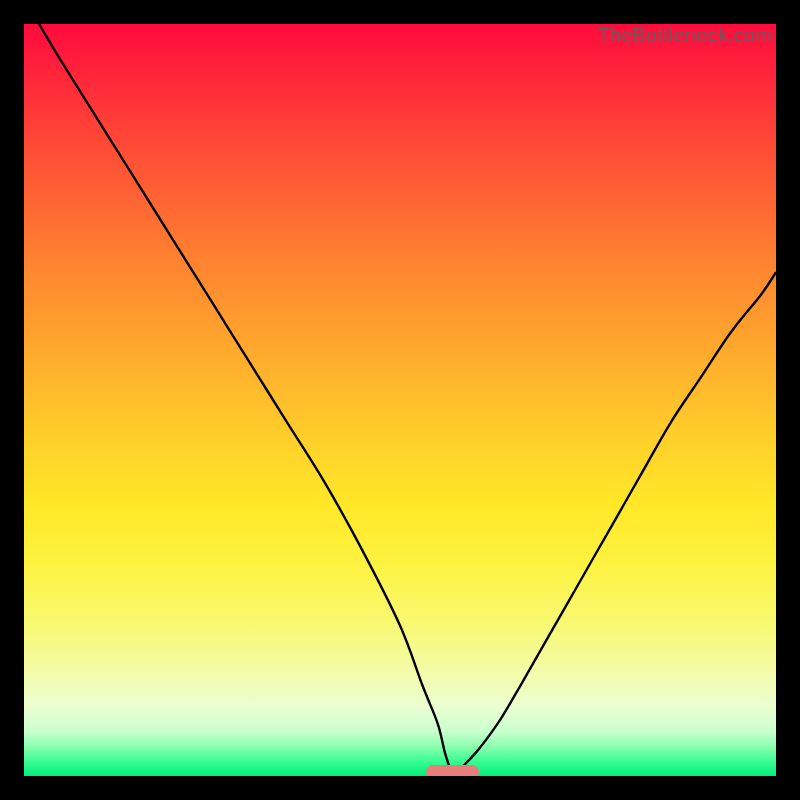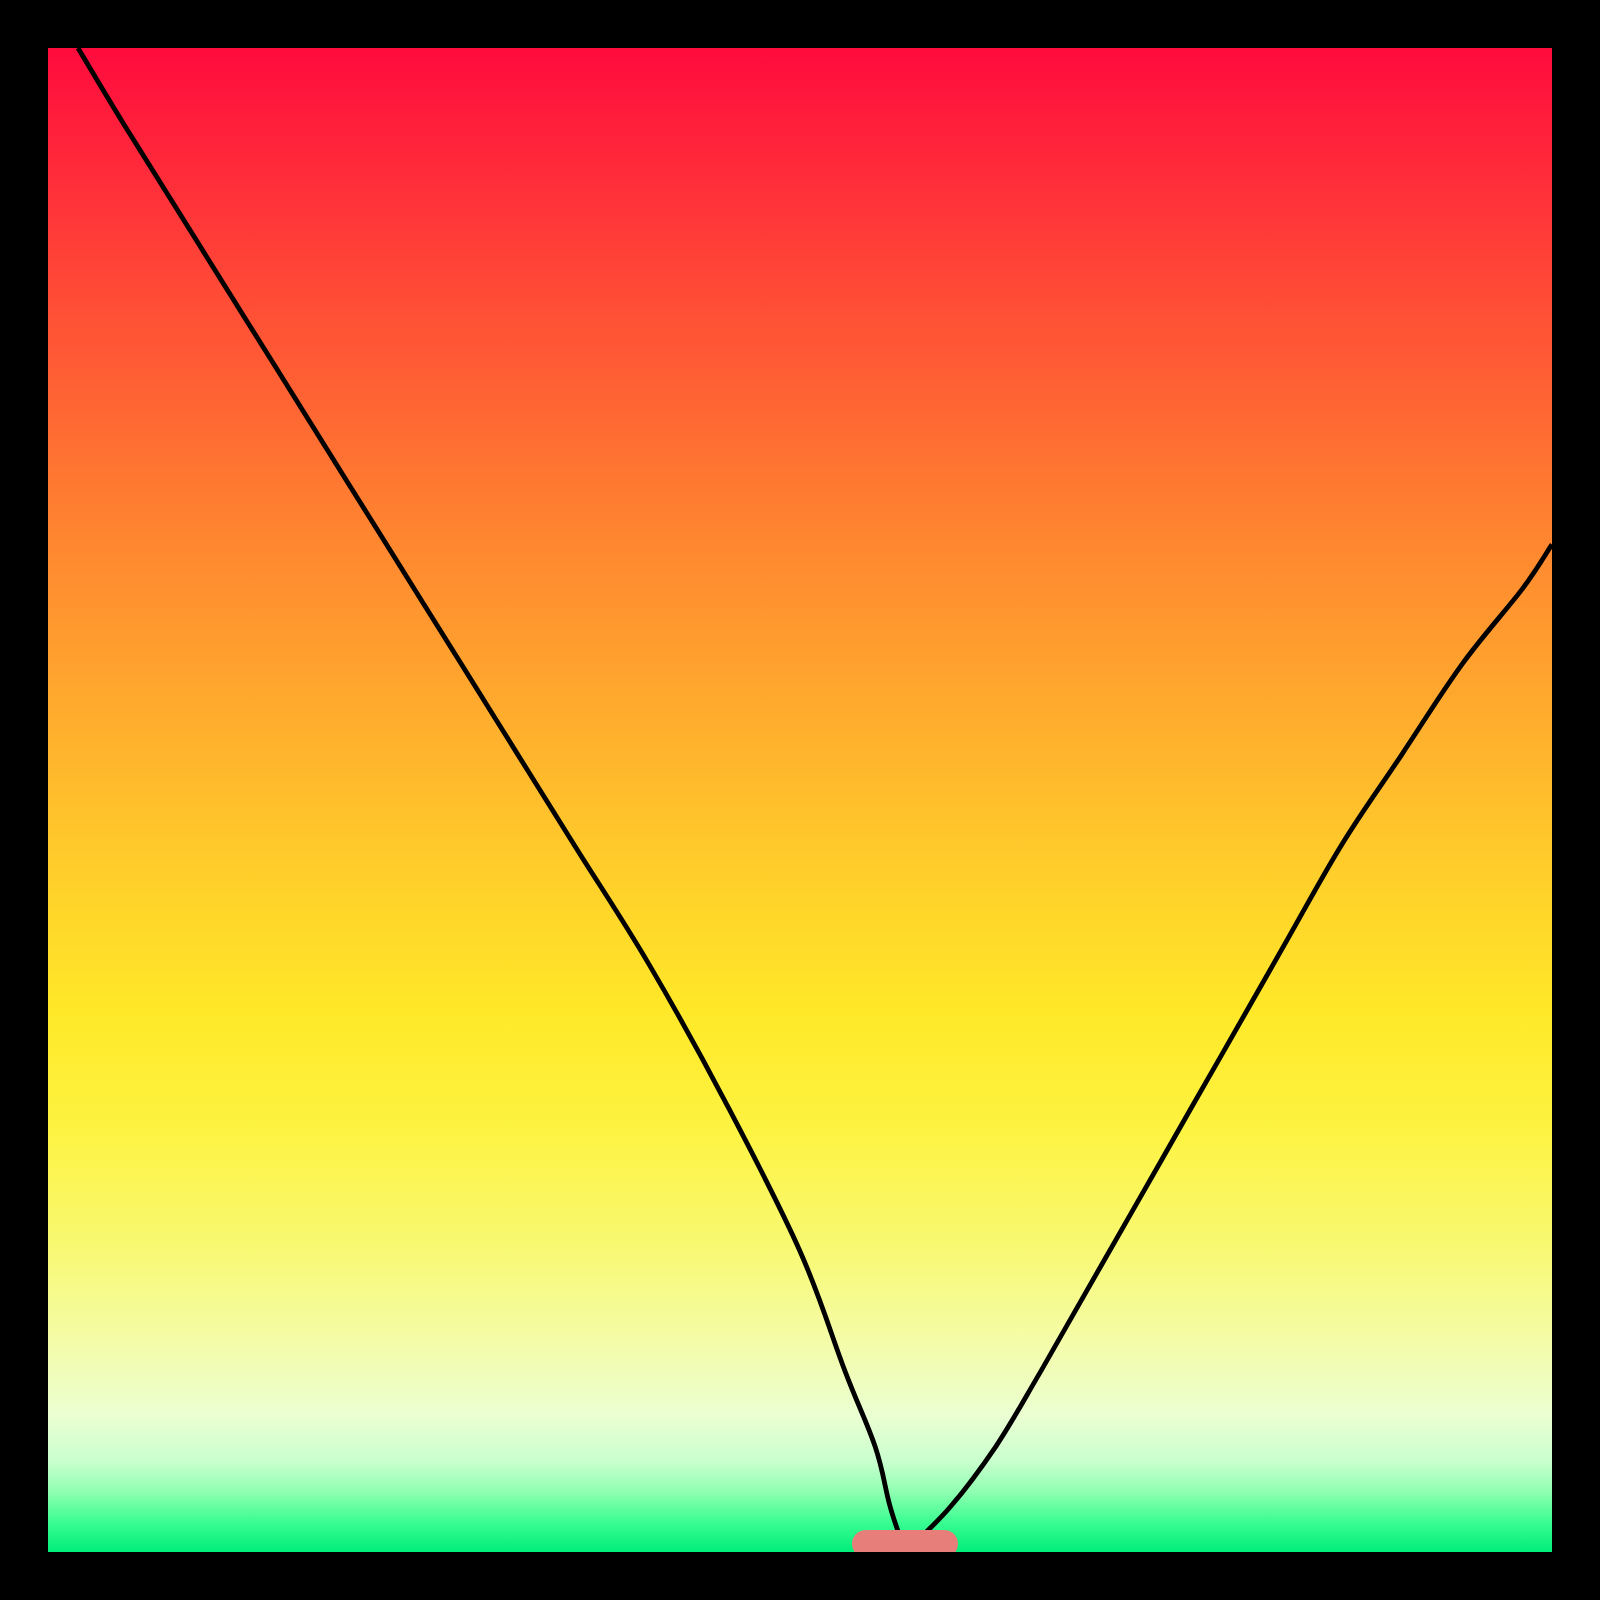--- a/index.html
+++ b/index.html
@@ -68,20 +68,21 @@
     height: 14px;
   }
 </style>
 </head>
 <body>
 
 <div class="frame">
 
   <div class="plot-area">
 
+    <div class="watermark">TheBottleneck.com</div>
 
     <svg class="curves" viewBox="0 0 752 752" preserveAspectRatio="none">
       <path d="M 15.0 0.0 C 19.1 6.8, 26.8 20.0, 37.6 37.6 C 48.4 55.2, 61.7 76.1, 75.2 97.8 C 88.7 119.4, 99.3 136.3, 112.8 157.9 C 126.3 179.6, 136.9 196.4, 150.4 218.1 C 163.9 239.7, 174.5 256.6, 188.0 278.2 C 201.5 299.9, 212.1 316.7, 225.6 338.4 C 239.1 360.1, 249.7 376.9, 263.2 398.6 C 276.7 420.2, 287.3 435.7, 300.8 458.7 C 314.3 481.7, 324.9 500.7, 338.4 526.4 C 351.9 552.1, 365.2 577.2, 376.0 601.6 C 386.8 626.0, 391.8 644.2, 398.6 661.8 C 405.3 679.4, 409.5 687.2, 413.6 699.4 C 417.7 711.5, 418.4 720.0, 421.1 729.4 C 423.8 738.9, 427.3 747.9, 428.6 752.0" fill="none" stroke="#000000" stroke-width="2.4"></path>
       <path d="M 428.6 752.0 C 432.7 747.9, 443.1 738.9, 451.2 729.4 C 459.3 720.0, 465.6 711.5, 473.8 699.4 C 481.9 687.2, 486.8 678.0, 496.3 661.8 C 505.8 645.5, 515.6 628.1, 526.4 609.1 C 537.2 590.2, 545.7 575.4, 556.5 556.5 C 567.3 537.5, 575.7 522.8, 586.6 503.8 C 597.4 484.9, 605.8 470.2, 616.6 451.2 C 627.5 432.2, 635.9 416.2, 646.7 398.6 C 657.5 381.0, 666.0 369.7, 676.8 353.4 C 687.6 337.2, 696.1 323.2, 706.9 308.3 C 717.7 293.4, 728.8 281.5, 737.0 270.7 C 745.1 259.9, 749.3 252.2, 752.0 248.2" fill="none" stroke="#000000" stroke-width="2.4"></path>
     </svg>
 
     <div class="marker" style="left: 402.32px; top: 741.24px; width: 52.64px; background: rgb(231, 126, 122);"></div>
 
   </div>
 </div>

